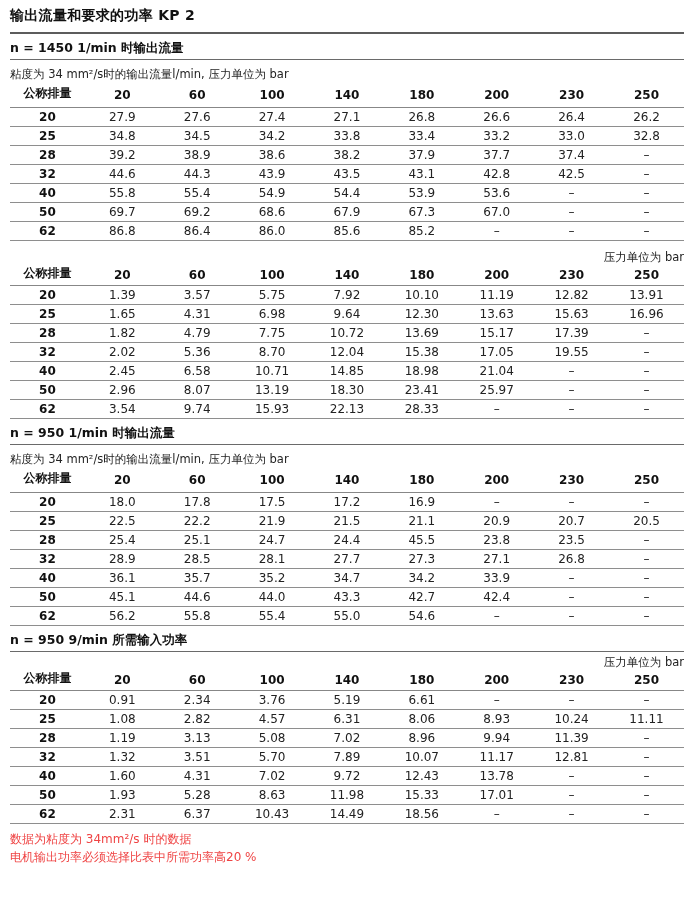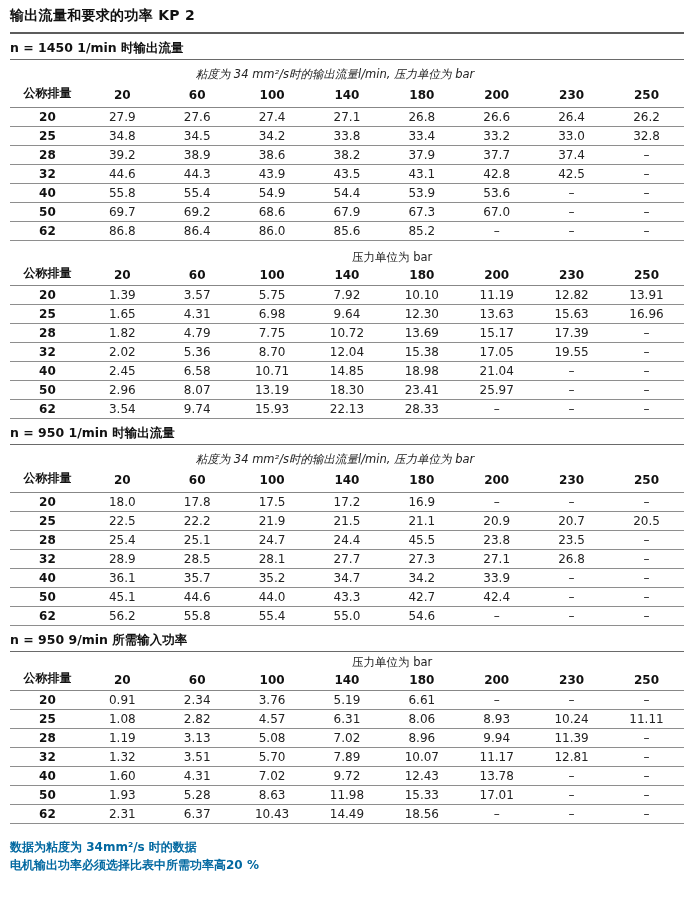--- a/index.html
+++ b/index.html
@@ -31,28 +31,27 @@
     border-bottom: 1.5px solid #6a6a6a;
   }
   .note {
     font-size: 11.5px;
     color: #232323;
     white-space: nowrap;
   }
   .note--flow {
     height: 25px;
     line-height: 29px;
-    text-align: center;
+    text-align: left;
     padding-right: 24px;
-    font-style: italic;
   }
   .note--power {
     height: 18px;
     line-height: 21px;
-    text-align: left;
+    text-align: right;
     padding-left: 342px;
   }
   table.data-table {
     width: 100%;
     border-collapse: collapse;
     table-layout: fixed;
   }
   table.data-table th,
   table.data-table td {
     width: 11.111%;
@@ -77,25 +76,24 @@
   }
   .section--power table.data-table thead th {
     height: 15px;
     padding-bottom: 3px;
   }
   table.data-table tbody th {
     font-weight: 700;
     color: #111;
   }
   .footnotes {
-    margin-top: 14px;
+    margin-top: 6px;
     font-size: 12px;
     line-height: 18px;
-    color: #0369a1;
-    font-weight: bold;
+    color: #ef4444;
   }
 </style>
 </head>
 <body>
 
 <div class="page-title">输出流量和要求的功率 KP 2</div>
 
 <section class="section section--flow">
   <div class="section-heading">n = 1450 1/min 时输出流量</div>
   <div class="note note--flow">粘度为 34 mm²/s时的输出流量l/min, 压力单位为 bar</div>

